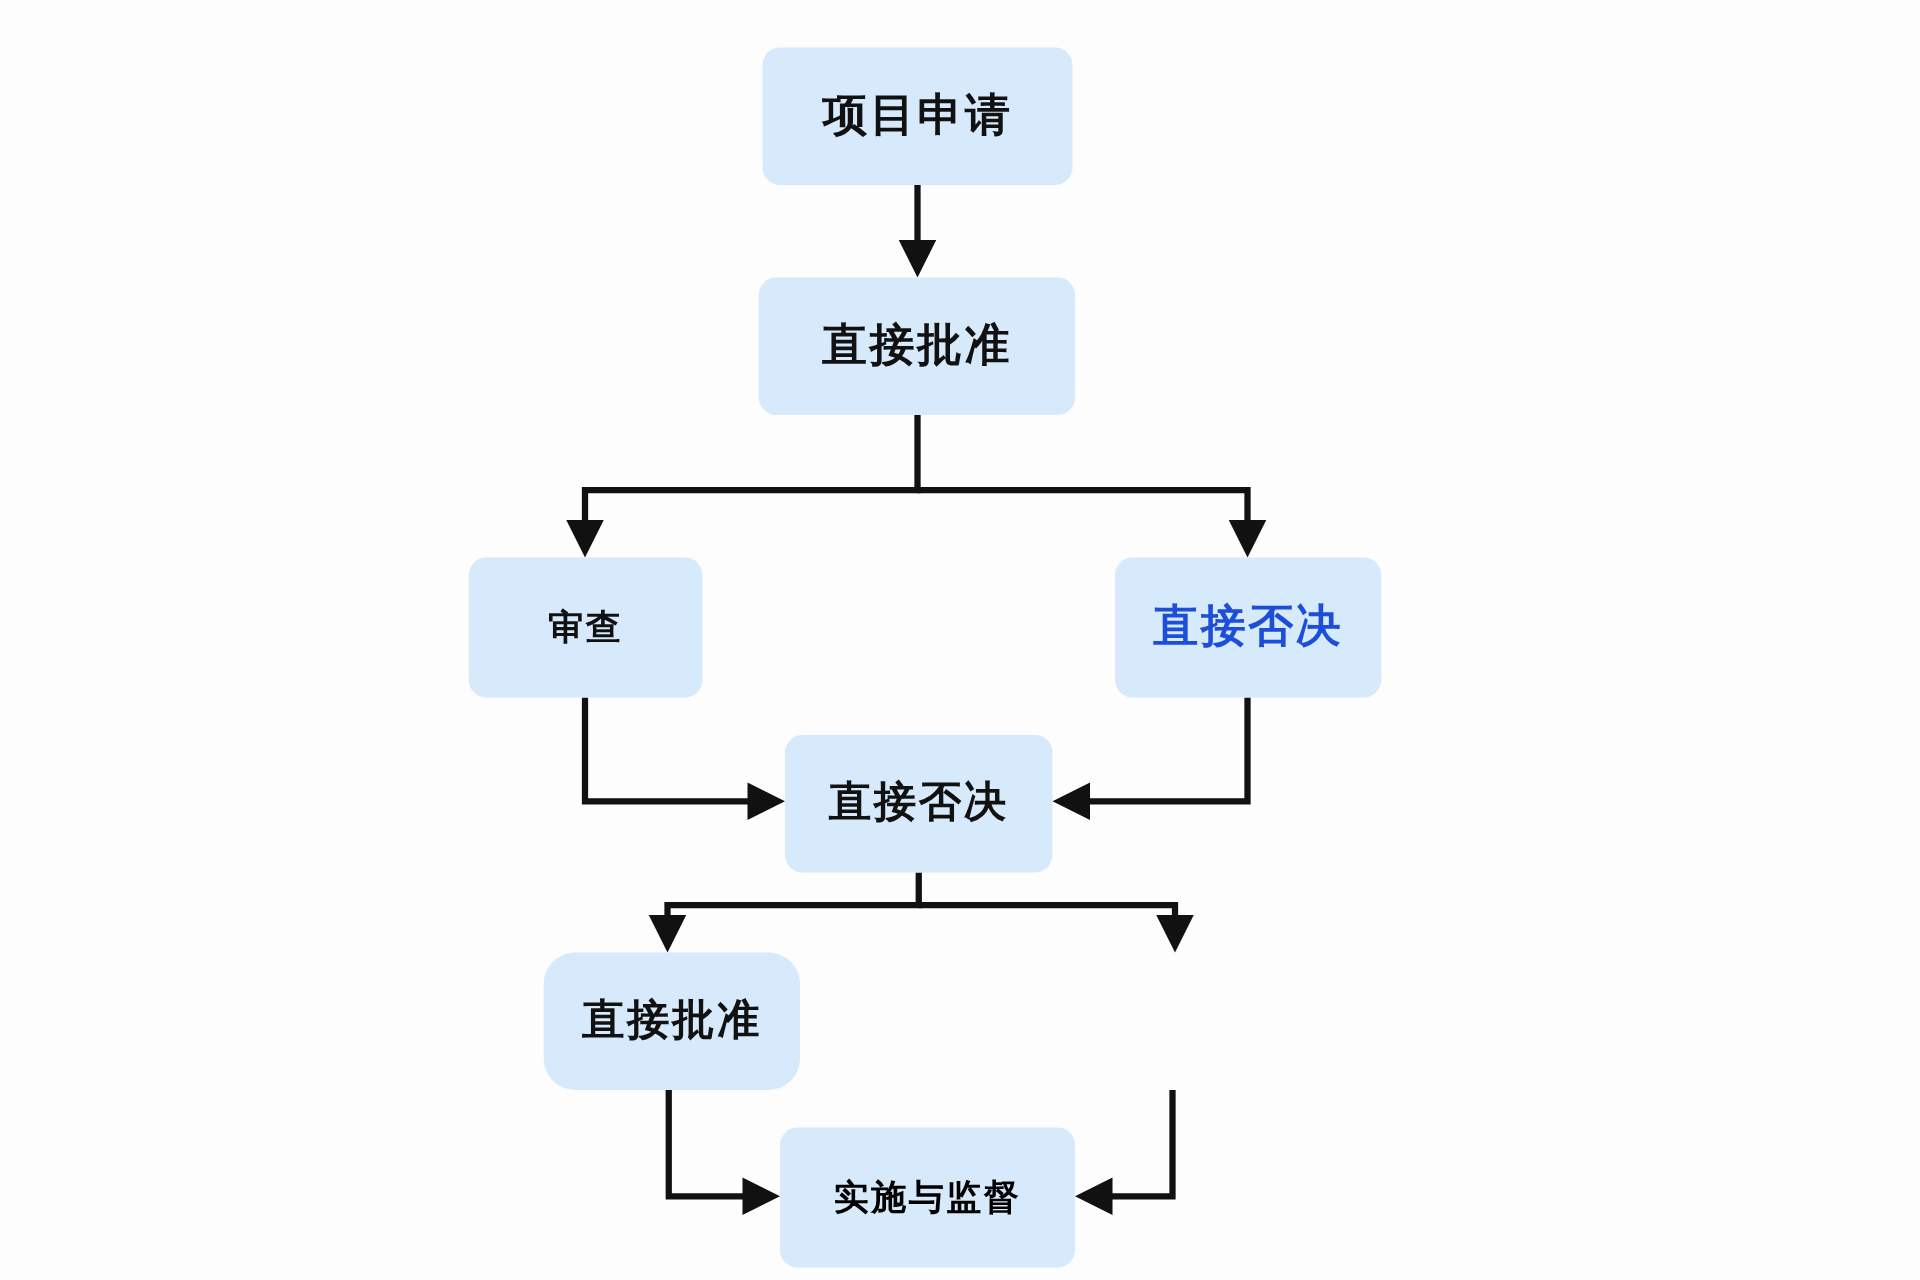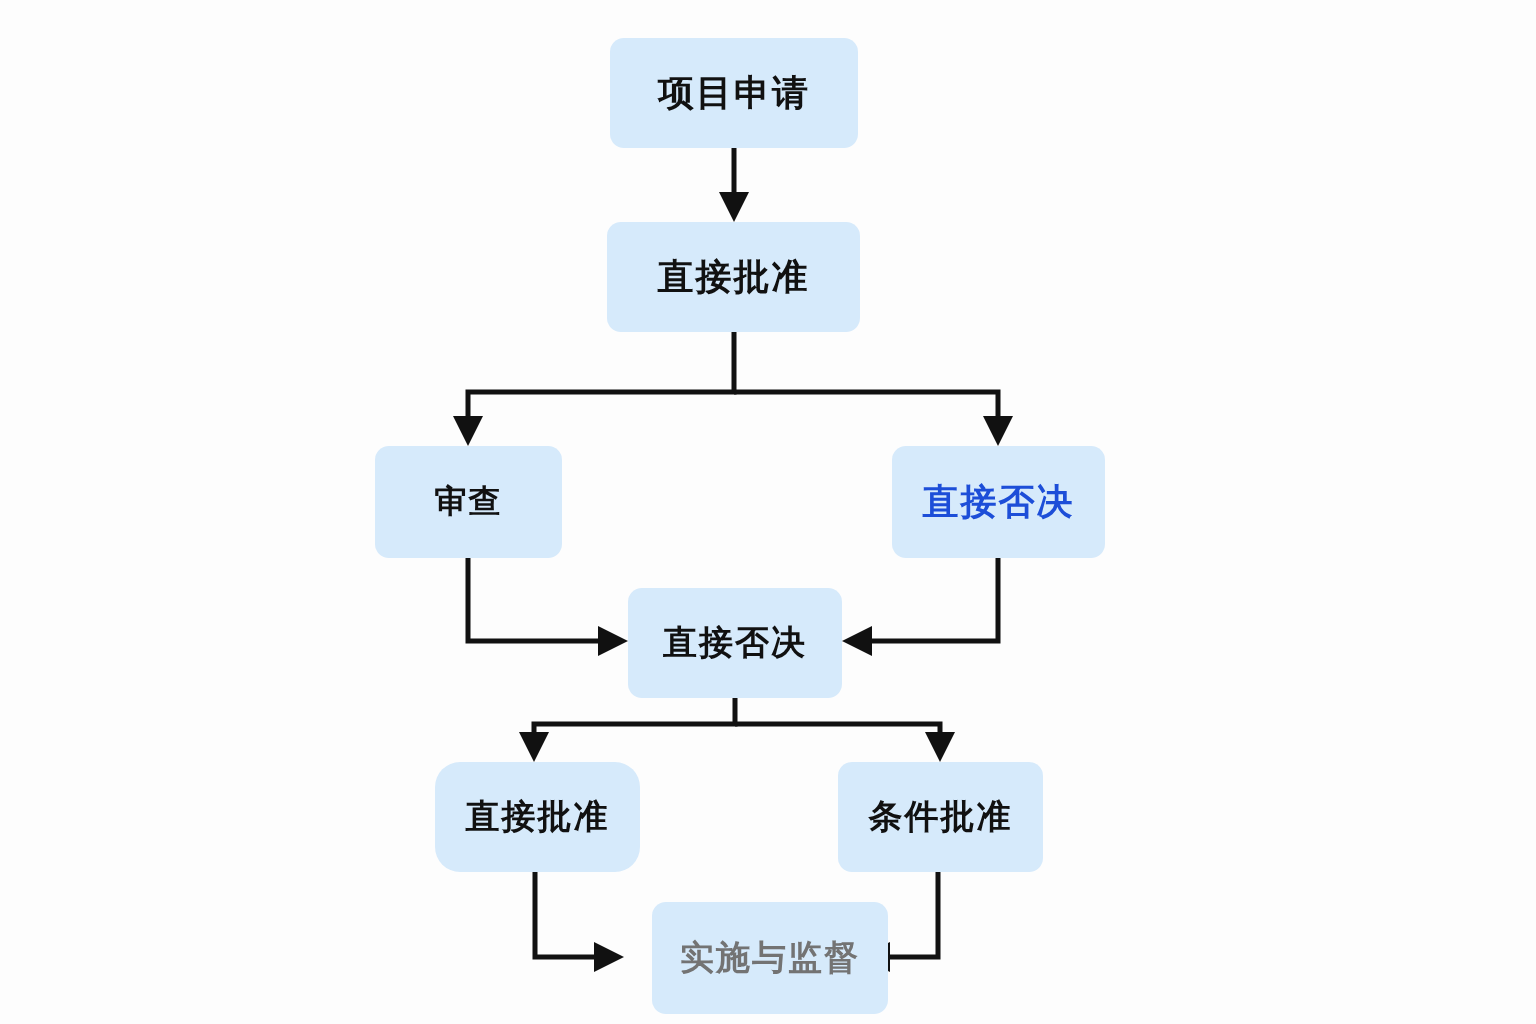--- a/index.html
+++ b/index.html
@@ -111,37 +111,34 @@
   </svg>
 
   <div class="node-box" style="left: 610px; top: 38px; width: 248px; height: 110px; font-size: 36px; background: rgb(214, 234, 251); color: rgb(17, 17, 17);">
     <span class="node-label">项目申请</span>
   </div>
 
   <div class="node-box" style="left: 607px; top: 222px; width: 253px; height: 110px; font-size: 36px; background: rgb(214, 234, 251); color: rgb(17, 17, 17);">
     <span class="node-label">直接批准</span>
   </div>
 
-  <div class="node-box" style="left: 375px; top: 446px; width: 187px; height: 112px; font-size: 32px; background: rgb(214, 234, 251); color: rgb(17, 17, 17);">
+  <div class="node-box" style="left: 375px; top: 446px; width: 187px; height: 112px; font-size: 28px; background: rgb(214, 234, 251); color: rgb(17, 17, 17);">
     <span class="node-label">审查</span>
   </div>
 
   <div class="node-box" style="left: 892px; top: 446px; width: 213px; height: 112px; font-size: 36px; background: rgb(214, 234, 251); color: #1d4ed8;">
     <span class="node-label">直接否决</span>
   </div>
 
   <div class="node-box" style="left: 628px; top: 588px; width: 214px; height: 110px; font-size: 34px; background: rgb(214, 234, 251); color: rgb(17, 17, 17);">
     <span class="node-label">直接否决</span>
   </div>
 
   <div class="node-box" style="left: 435px; top: 762px; width: 205px; height: 110px; font-size: 34px; background: rgb(214, 234, 251); color: rgb(17, 17, 17); border-radius: 25px;">
     <span class="node-label">直接批准</span>
   </div>
 
-  <div class="node-box" style="left: 838px; top: 762px; width: 205px; height: 110px; font-size: 34px; background: rgb(214, 234, 251); color: rgb(17, 17, 17);">
-    <span class="node-label">条件批准</span>
-  </div>
 
-  <div class="node-box" style="left: 624px; top: 902px; width: 236px; height: 112px; font-size: 34px; background: rgb(214, 234, 251); color: #737373; margin-left: 28px;">
+  <div class="node-box" style="left: 624px; top: 902px; width: 236px; height: 112px; font-size: 28px; background: rgb(214, 234, 251); color: #000000;">
     <span class="node-label">实施与监督</span>
   </div>
 
 </div>
 
 </body></html>

